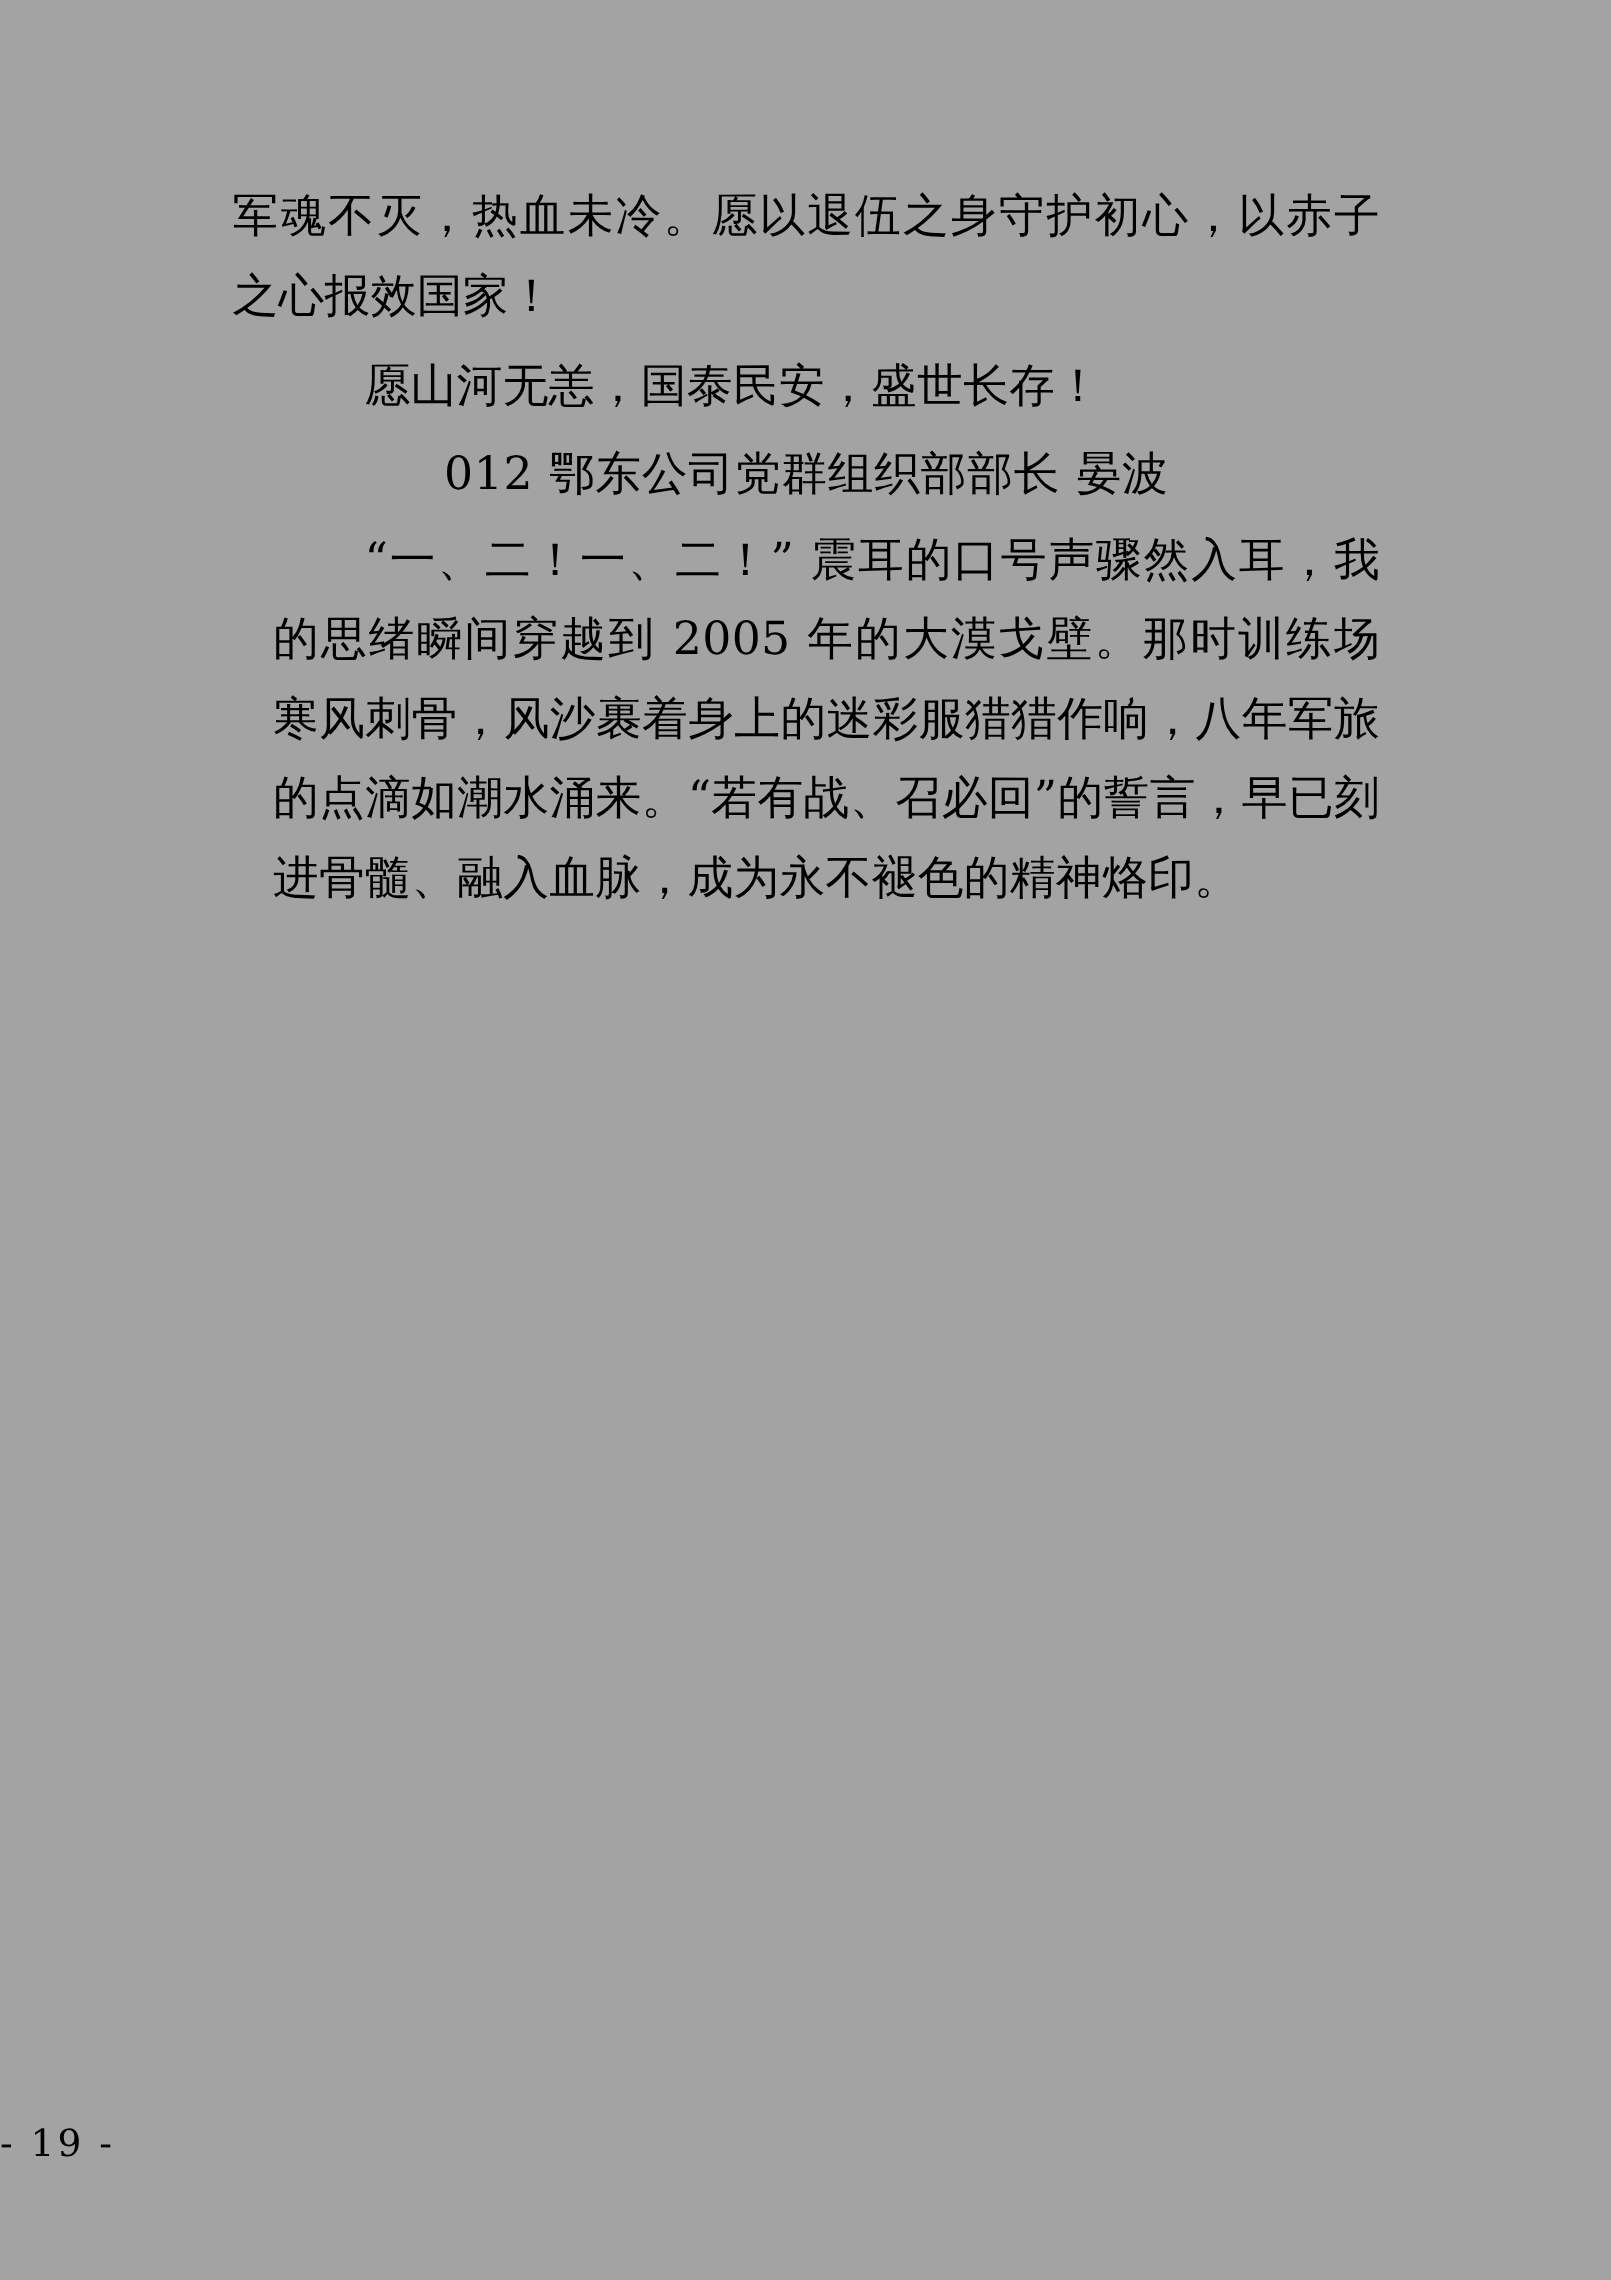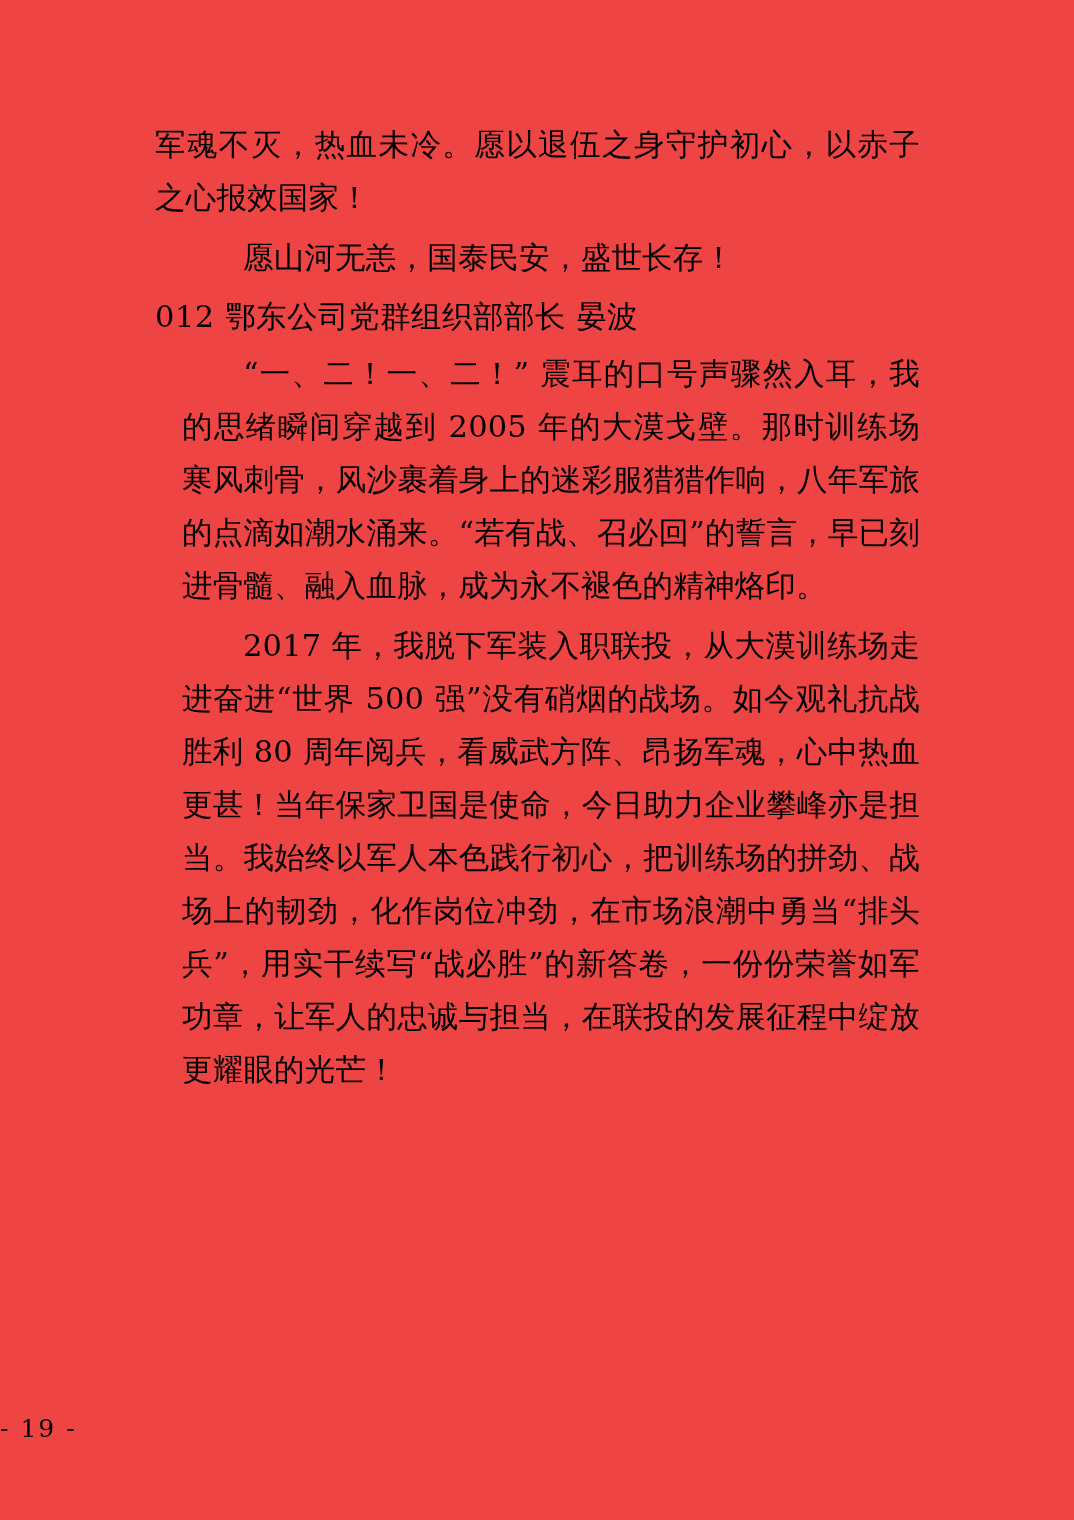--- a/index.html
+++ b/index.html
@@ -8,21 +8,21 @@
     background: #ffffff;
   }
   body {
     font-family: "DejaVu Serif", "Liberation Serif", serif;
     color: #000000;
   }
   .page {
     position: relative;
     width: 1074px;
     height: 1520px;
-    background: #ef4444;
+    background: #a3a3a3;
     box-sizing: border-box;
     overflow: hidden;
   }
   .content {
     position: absolute;
     left: 155px;
     top: 118px;
     width: 765px;
   }
   .para {
@@ -33,20 +33,21 @@
     letter-spacing: 0.2px;
     margin: 0 0 0 0;
   }
   .indent {
     text-indent: 61px;
     margin-left: 27px;
   }
   .heading {
     font-size: 30.5px;
     line-height: 53px;
+    text-align: center;
     letter-spacing: 0.5px;
     margin: 6px 0 4px 0;
   }
   .gap {
     height: 7px;
   }
   .footer {
     position: absolute;
     left: 0;
     right: 0;
@@ -69,19 +70,18 @@
     <div class="gap"></div>
 
     <p class="para indent">愿山河无恙，国泰民安，盛世长存！</p>
 
     <div class="heading">012 鄂东公司党群组织部部长 晏波</div>
 
     <p class="para indent">“一、二！一、二！” 震耳的口号声骤然入耳，我的思绪瞬间穿越到 2005 年的大漠戈壁。那时训练场寒风刺骨，风沙裹着身上的迷彩服猎猎作响，八年军旅的点滴如潮水涌来。“若有战、召必回”的誓言，早已刻进骨髓、融入血脉，成为永不褪色的精神烙印。</p>
 
     <div class="gap"></div>
 
-    <p class="para indent">2017 年，我脱下军装入职联投，从大漠训练场走进奋进“世界 500 强”没有硝烟的战场。如今观礼抗战胜利 80 周年阅兵，看威武方阵、昂扬军魂，心中热血更甚！当年保家卫国是使命，今日助力企业攀峰亦是担当。我始终以军人本色践行初心，把训练场的拼劲、战场上的韧劲，化作岗位冲劲，在市场浪潮中勇当“排头兵”，用实干续写“战必胜”的新答卷，一份份荣誉如军功章，让军人的忠诚与担当，在联投的发展征程中绽放更耀眼的光芒！</p>
 
   </div>
 
   <div class="footer">- 19 -</div>
 
 </div>
 
 </body></html>

